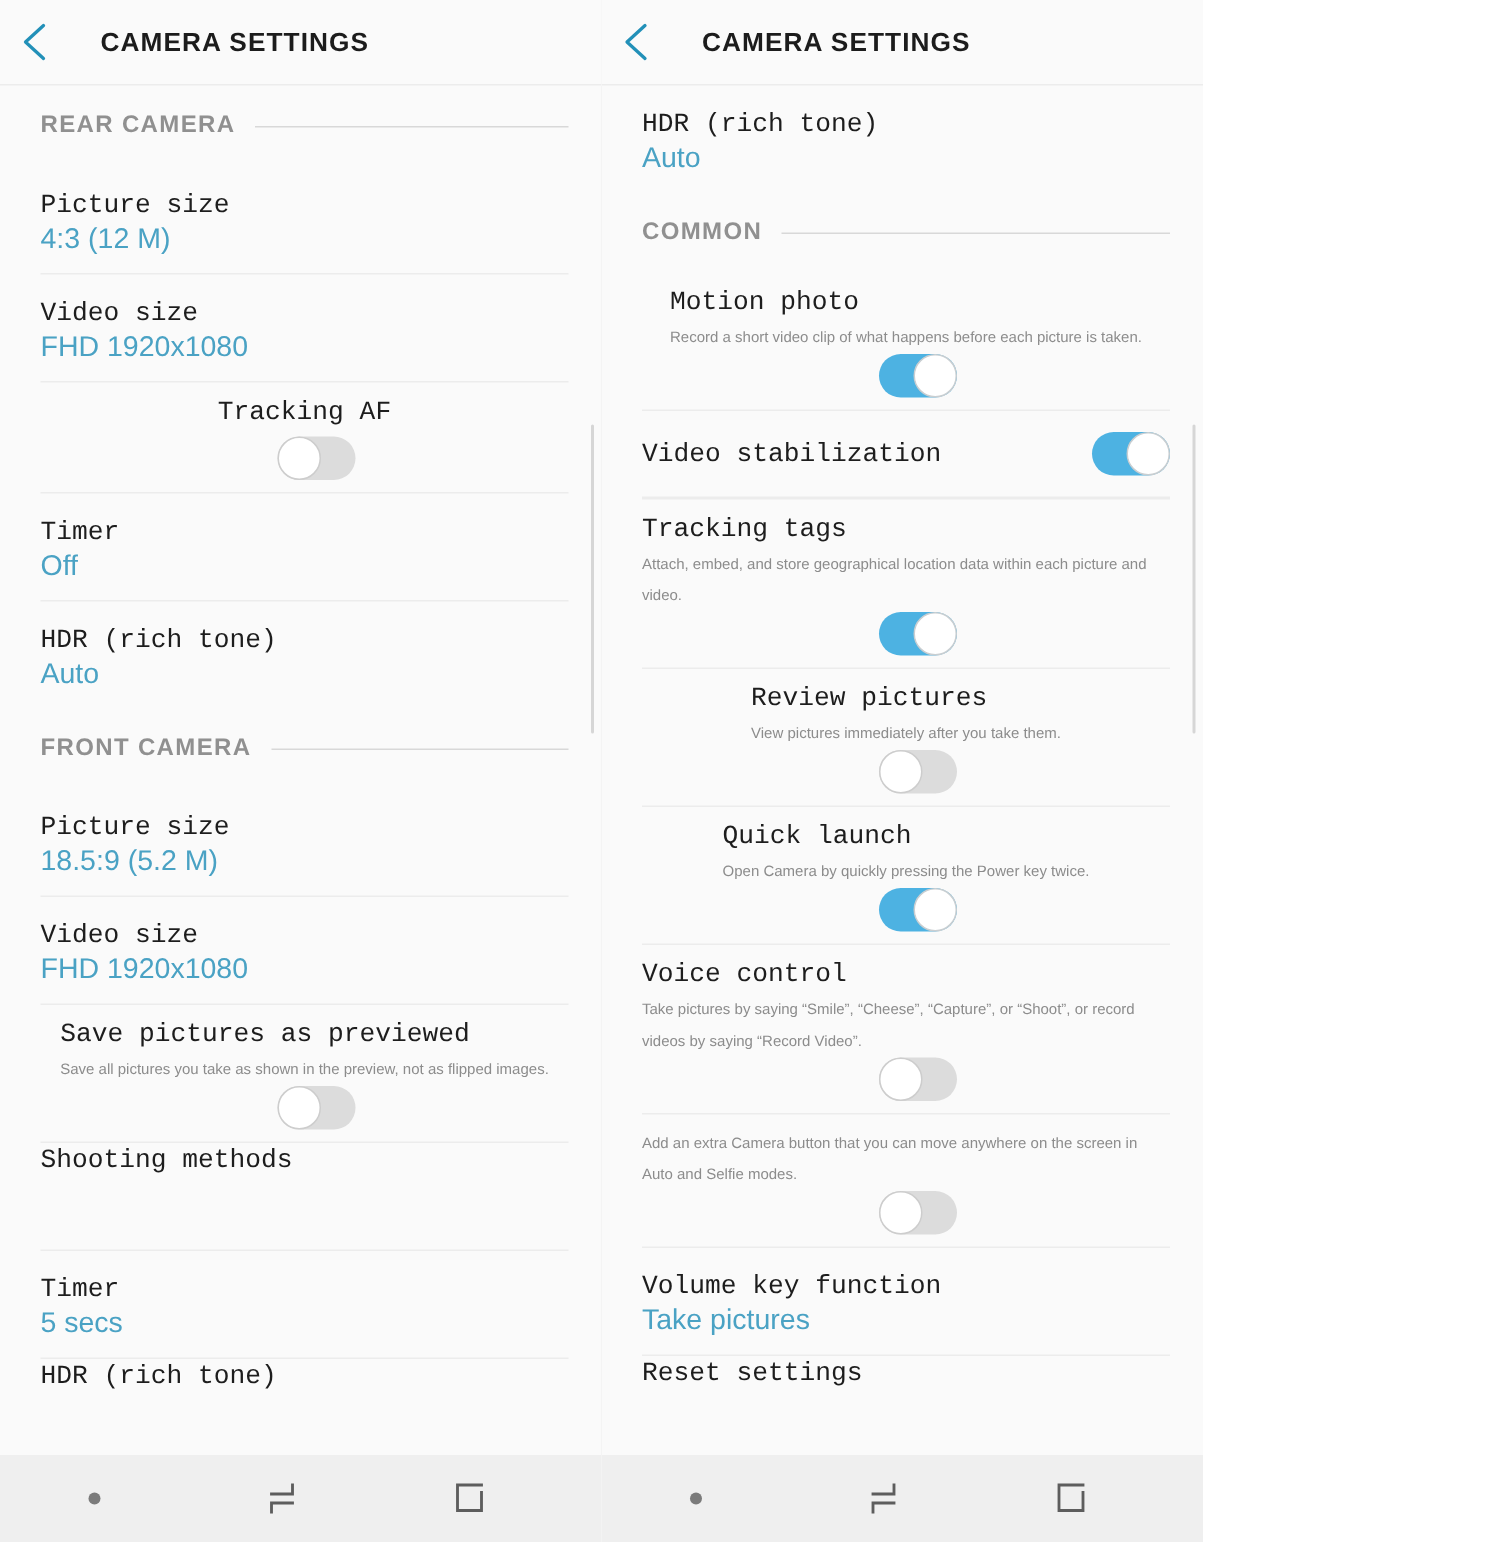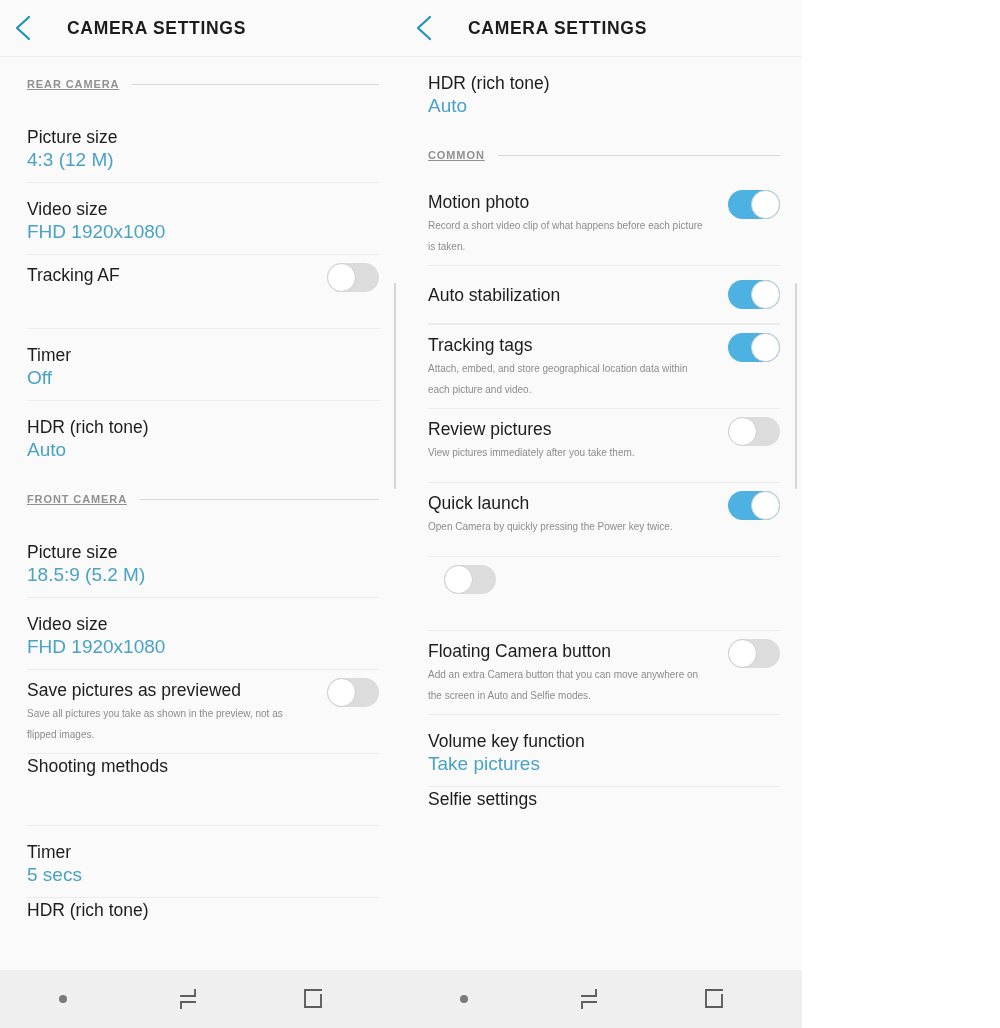--- a/index.html
+++ b/index.html
@@ -70,26 +70,25 @@
 
   
   .section-head {
     display: flex;
     align-items: center;
     height: 54px;
     padding: 0 22px 0 27px;
     box-sizing: border-box;
   }
   .section-head .label {
-    font-size: 11px;
+    font-size: 16px;
     font-weight: bold;
     letter-spacing: 0.9px;
     color: #909090;
     white-space: nowrap;
-    text-decoration: underline;
   }
   .section-head .rule {
     flex: 1;
     height: 1px;
     background: #d8d8d8;
     margin-left: 13px;
   }
 
   
   .row {
@@ -101,40 +100,41 @@
     cursor: pointer;
   }
   .row .texts {
     flex: 1;
     min-width: 0;
   }
   .row .title {
     font-size: 17.5px;
     color: #1d1d1d;
     line-height: 24px;
+    font-family: Liberation Mono, monospace;
   }
   .row .value {
     font-size: 19px;
     color: #4aa2c4;
     line-height: 19px;
     margin-top: 1px;
   }
   .row .desc {
     font-size: 10px;
     color: #8c8c8c;
     line-height: 21px;
     margin-top: 1px;
     max-width: 372px;
   }
 
   .row.simple   { height: 71px; }
   .row.valued   { height: 71px; flex-direction: row; align-items: center; }
   .row.valued .texts { padding-top: 0; }
   .row.toggle-plain { height: 57px; align-items: center; }
-  .row.toggle-desc  { min-height: 73px; padding-top: 8px; padding-bottom: 8px;}
+  .row.toggle-desc  { align-items: center; min-height: 73px; padding-top: 8px; padding-bottom: 8px; flex-direction: column;}
 
   .divider {
     height: 1px;
     background: #ececec;
     margin: 0 22px 0 27px;
   }
 
   
   .toggle {
     flex: 0 0 auto;
@@ -364,21 +364,21 @@
               <div class="title">Motion photo</div>
               <div class="desc">Record a short video clip of what happens before each picture is taken.</div>
             </div>
             <div class="toggle on">
               <div class="knob"></div>
             </div>
           </div>
           <div class="divider"></div>
           <div class="row toggle-plain">
             <div class="texts">
-              <div class="title">Auto stabilization</div>
+              <div class="title">Video stabilization</div>
             </div>
             <div class="toggle on">
               <div class="knob"></div>
             </div>
           </div>
           <div class="divider"></div>
           <div class="divider"></div>
           <div class="row toggle-desc">
             <div class="texts">
               <div class="title">Tracking tags</div>
@@ -403,45 +403,48 @@
             <div class="texts">
               <div class="title">Quick launch</div>
               <div class="desc">Open Camera by quickly pressing the Power key twice.</div>
             </div>
             <div class="toggle on">
               <div class="knob"></div>
             </div>
           </div>
           <div class="divider"></div>
           <div class="row toggle-desc">
+            <div class="texts">
+              <div class="title">Voice control</div>
+              <div class="desc">Take pictures by saying “Smile”, “Cheese”, “Capture”, or “Shoot”, or record videos by saying “Record Video”.</div>
+            </div>
             <div class="toggle off">
               <div class="knob"></div>
             </div>
           </div>
           <div class="divider"></div>
           <div class="row toggle-desc">
             <div class="texts">
-              <div class="title">Floating Camera button</div>
               <div class="desc">Add an extra Camera button that you can move anywhere on the screen in Auto and Selfie modes.</div>
             </div>
             <div class="toggle off">
               <div class="knob"></div>
             </div>
           </div>
           <div class="divider"></div>
           <div class="row valued">
             <div class="texts">
               <div class="title">Volume key function</div>
               <div class="value">Take pictures</div>
             </div>
           </div>
           <div class="divider"></div>
           <div class="row simple">
             <div class="texts">
-              <div class="title">Selfie settings</div>
+              <div class="title">Reset settings</div>
             </div>
           </div>
         </div>
       <div class="scrollbar" style="right:5px; top:226px; height:206px;"></div>
     </div>
 
     <div class="navbar">
       <div class="nav-cell">
         <span class="nav-dot"></span>
       </div>

